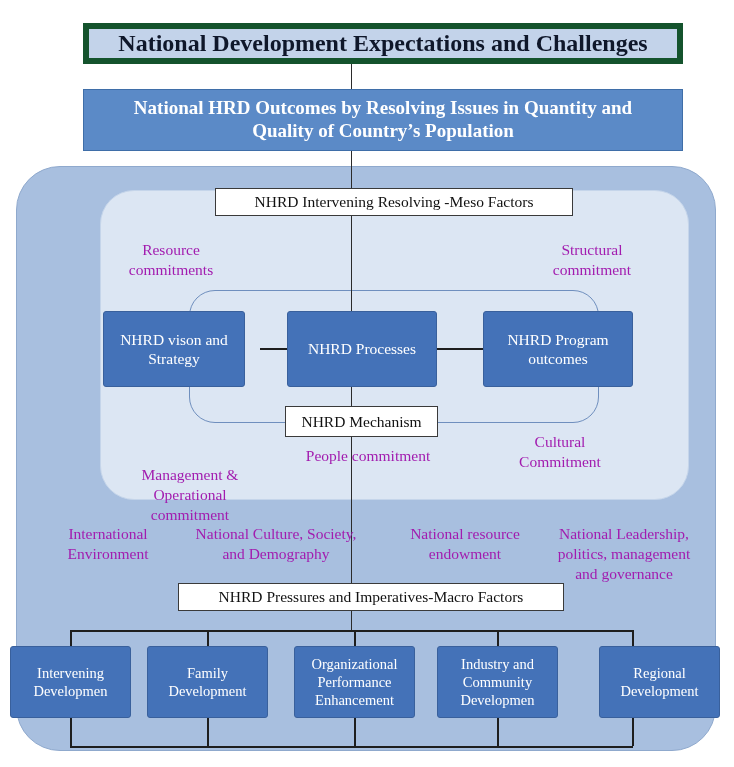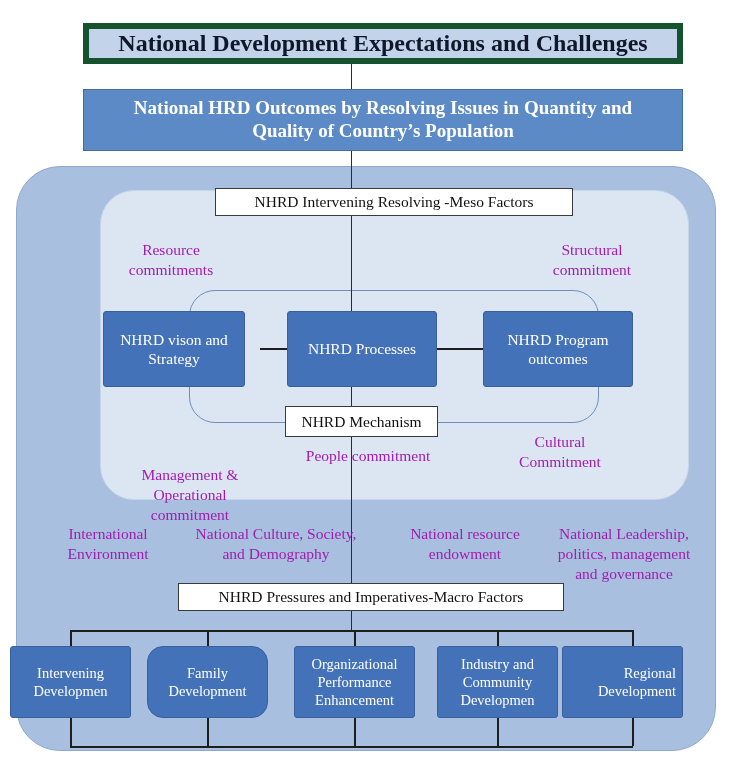--- a/index.html
+++ b/index.html
@@ -154,24 +154,24 @@
     text-align: center;
     color: #ffffff;
     font-size: 14.5px;
     line-height: 1.25;
     padding: 0 6px;
     width: 121px;
     height: 72px;
     top: 646px;
   }
   #res-0 { left: 10px; }
-  #res-1 { left: 147px; border-radius: 16px; }
+  #res-1 { left: 147px; }
   #res-2 { left: 294px; }
   #res-3 { left: 437px; }
-  #res-4 { left: 562px; text-align: right; }
+  #res-4 { left: 599px; }
 
   
   .txt {
     position: absolute;
     font-size: 15.5px;
     color: #a21caf;
     text-align: center;
     line-height: 1.3;
   }
 

